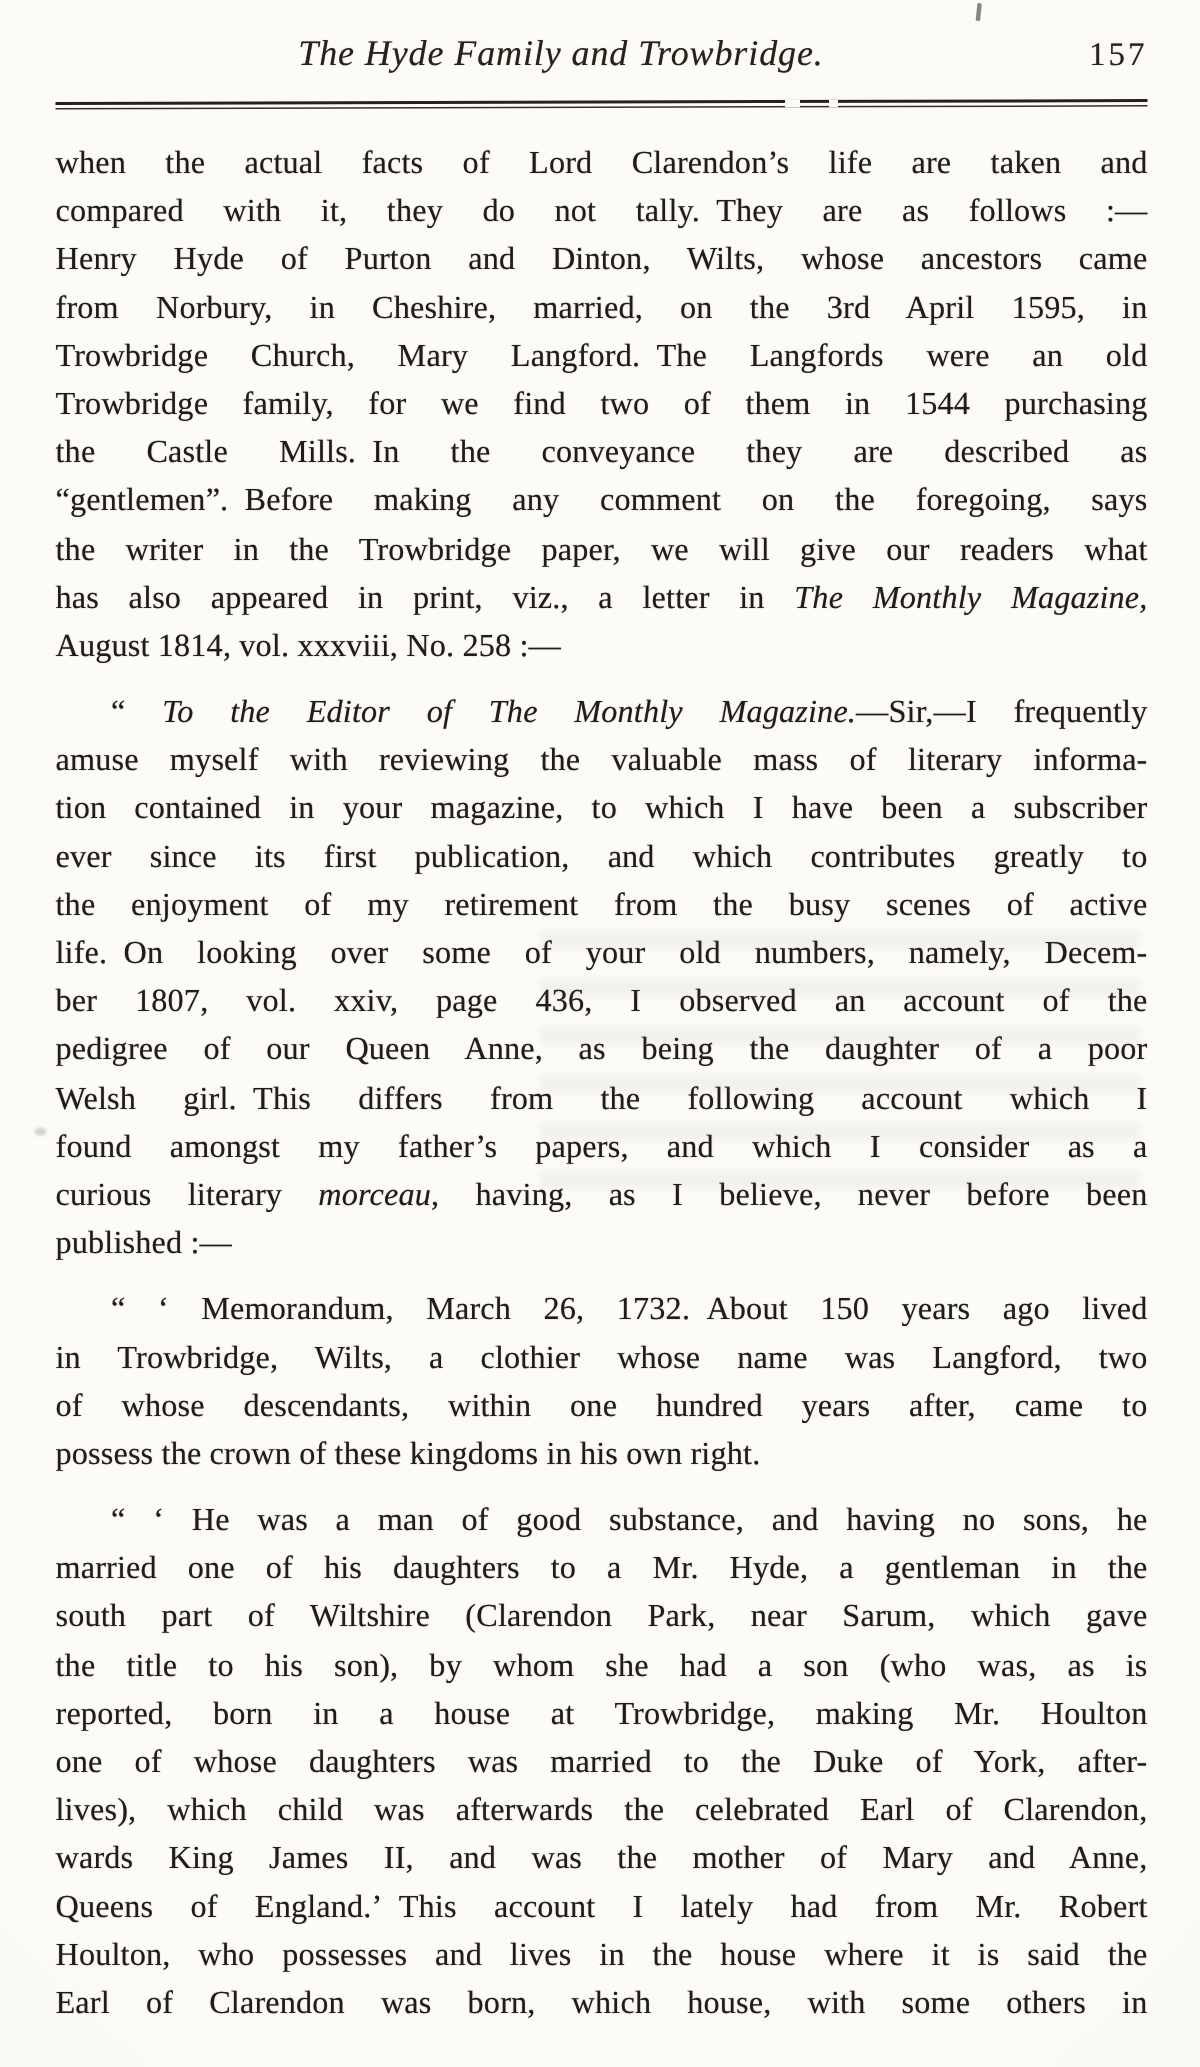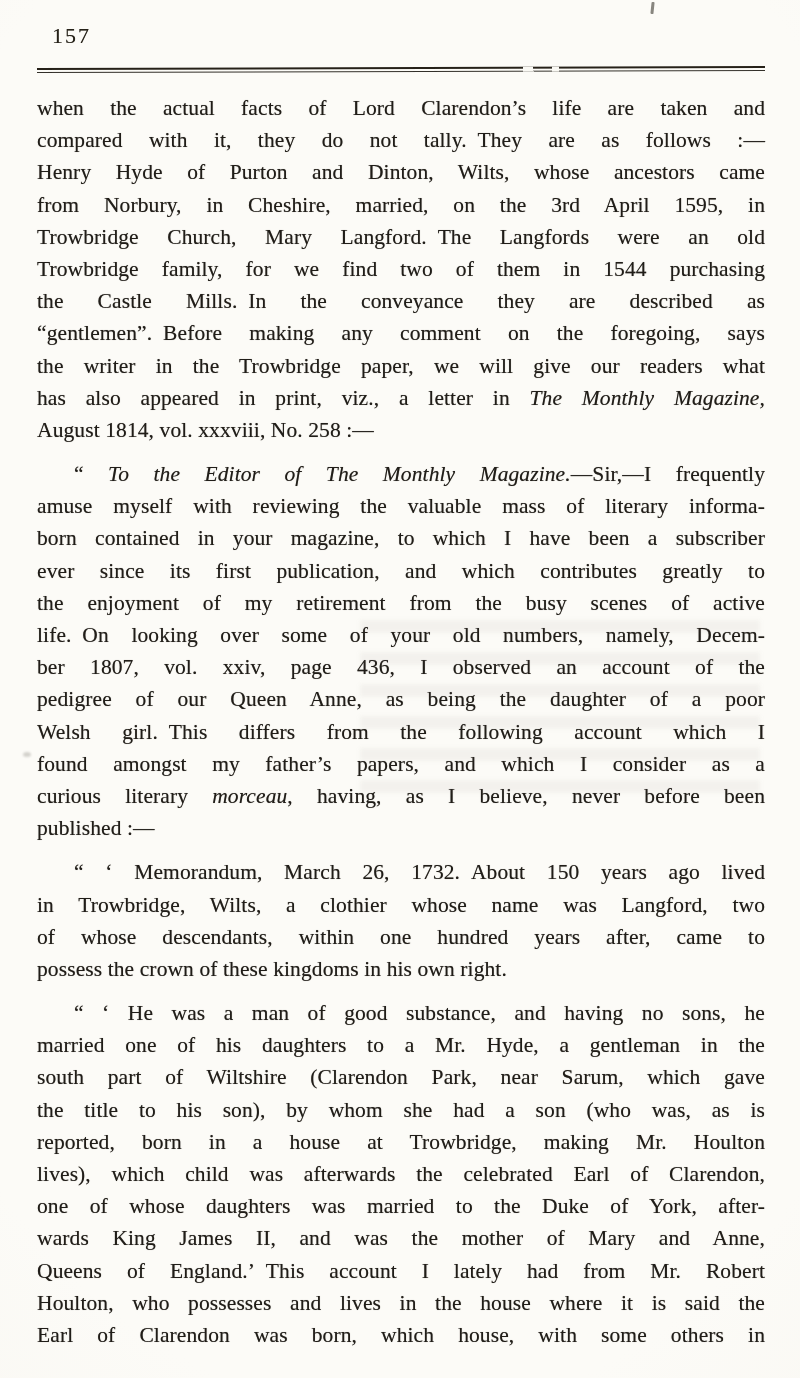--- a/index.html
+++ b/index.html
@@ -96,58 +96,59 @@
     border-radius: 50%;
     filter: blur(1px);
   }
 </style>
 </head>
 <body>
 
 <div class="page">
   <div class="tick"></div>
   <div class="hdr">
+    <div class="hdr-title">The Hyde Family and Trowbridge.</div>
     <div class="hdr-num">157</div>
   </div>
   <div class="rule"></div>
   <div class="body-text">
       <div class="line just"><span>when the actual facts of Lord Clarendon’s life are taken and</span></div>
       <div class="line just"><span>compared with it, they do not tally. They are as follows :—</span></div>
       <div class="line just"><span>Henry Hyde of Purton and Dinton, Wilts, whose ancestors came</span></div>
       <div class="line just"><span>from Norbury, in Cheshire, married, on the 3rd April 1595, in</span></div>
       <div class="line just"><span>Trowbridge Church, Mary Langford. The Langfords were an old</span></div>
       <div class="line just"><span>Trowbridge family, for we find two of them in 1544 purchasing</span></div>
       <div class="line just"><span>the Castle Mills. In the conveyance they are described as</span></div>
       <div class="line just"><span>“gentlemen”. Before making any comment on the foregoing, says</span></div>
       <div class="line just"><span>the writer in the Trowbridge paper, we will give our readers what</span></div>
       <div class="line just"><span>has also appeared in print, viz., a letter in </span><span class="it">The Monthly Magazine,</span></div>
       <div class="line"><span>August 1814, vol. xxxviii, No. 258 :—</span></div>
       <div class="line indent just"><span>“ </span><span class="it">To the Editor of The Monthly Magazine.</span><span>—Sir,—I frequently</span></div>
       <div class="line just"><span>amuse myself with reviewing the valuable mass of literary informa-</span></div>
-      <div class="line just"><span>born contained in your magazine, to which I have been a subscriber</span></div>
+      <div class="line just"><span>tion contained in your magazine, to which I have been a subscriber</span></div>
       <div class="line just"><span>ever since its first publication, and which contributes greatly to</span></div>
       <div class="line just"><span>the enjoyment of my retirement from the busy scenes of active</span></div>
       <div class="line just"><span>life. On looking over some of your old numbers, namely, Decem-</span></div>
       <div class="line just"><span>ber 1807, vol. xxiv, page 436, I observed an account of the</span></div>
       <div class="line just"><span>pedigree of our Queen Anne, as being the daughter of a poor</span></div>
       <div class="line just"><span>Welsh girl. This differs from the following account which I</span></div>
       <div class="line just"><span>found amongst my father’s papers, and which I consider as a</span></div>
       <div class="line just"><span>curious literary </span><span class="it">morceau</span><span>, having, as I believe, never before been</span></div>
       <div class="line"><span>published :—</span></div>
       <div class="line indent just"><span>“ ‘ Memorandum, March 26, 1732. About 150 years ago lived</span></div>
       <div class="line just"><span>in Trowbridge, Wilts, a clothier whose name was Langford, two</span></div>
       <div class="line just"><span>of whose descendants, within one hundred years after, came to</span></div>
       <div class="line"><span>possess the crown of these kingdoms in his own right.</span></div>
       <div class="line indent just"><span>“ ‘ He was a man of good substance, and having no sons, he</span></div>
       <div class="line just"><span>married one of his daughters to a Mr. Hyde, a gentleman in the</span></div>
       <div class="line just"><span>south part of Wiltshire (Clarendon Park, near Sarum, which gave</span></div>
       <div class="line just"><span>the title to his son), by whom she had a son (who was, as is</span></div>
       <div class="line just"><span>reported, born in a house at Trowbridge, making Mr. Houlton</span></div>
+      <div class="line just"><span>one of whose daughters was married to the Duke of York, after-</span></div>
       <div class="line just"><span>lives), which child was afterwards the celebrated Earl of Clarendon,</span></div>
-      <div class="line just"><span>one of whose daughters was married to the Duke of York, after-</span></div>
       <div class="line just"><span>wards King James II, and was the mother of Mary and Anne,</span></div>
       <div class="line just"><span>Queens of England.’ This account I lately had from Mr. Robert</span></div>
       <div class="line just"><span>Houlton, who possesses and lives in the house where it is said the</span></div>
       <div class="line just"><span>Earl of Clarendon was born, which house, with some others in</span></div>
     </div>
   <div class="ghost"></div>
   <div class="smudge"></div>
 </div>
 
 </body></html>

